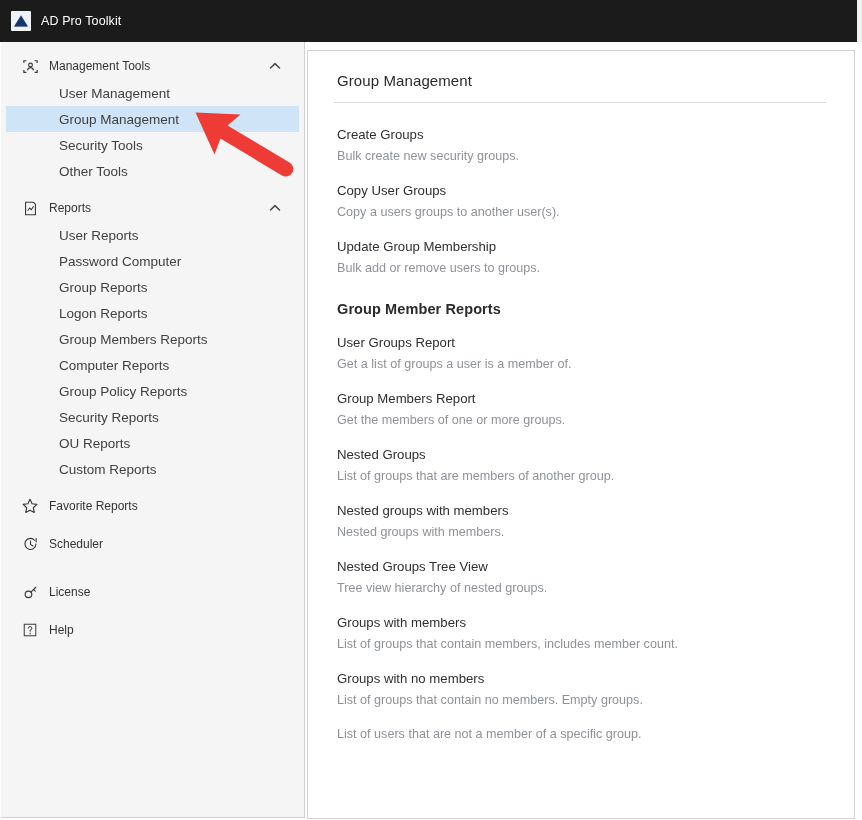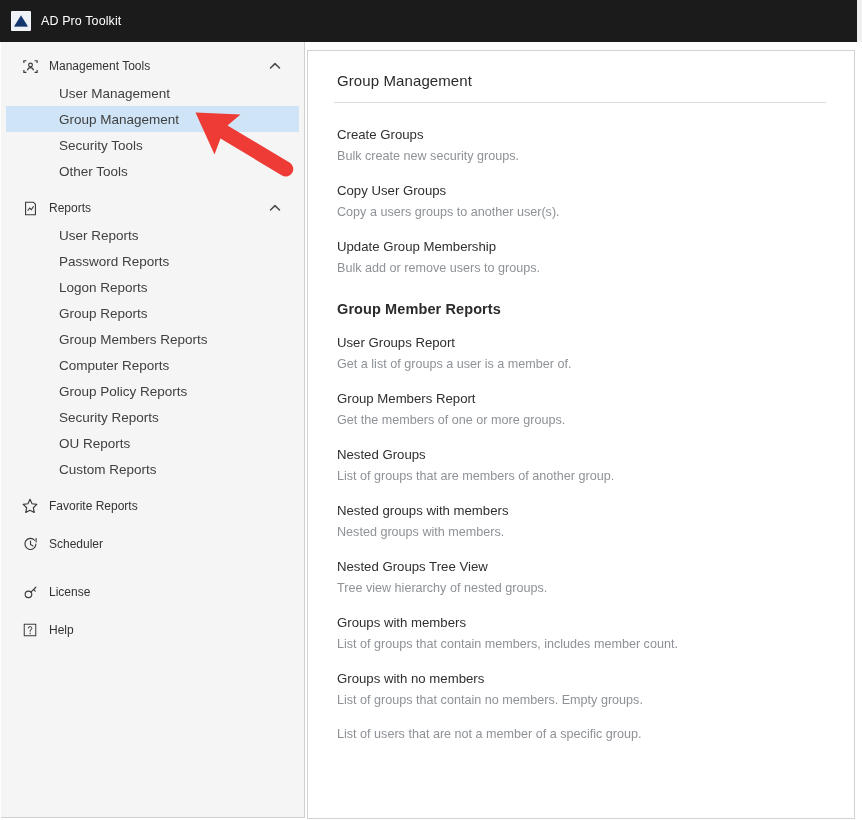--- a/index.html
+++ b/index.html
@@ -295,27 +295,27 @@
             <svg width="16" height="16" viewBox="0 0 16 16" fill="none" stroke="#4a4a4a" stroke-width="1.5" stroke-linecap="round" stroke-linejoin="round">
               <path d="M3.5 10 L8 5.6 L12.5 10"></path>
             </svg>
           </span>
         </div>
 
         <div class="nav-row nav-sub">
           <span class="nav-label">User Reports</span>
         </div>
         <div class="nav-row nav-sub">
-          <span class="nav-label">Password Reports</span>
+          <span class="nav-label">Password Computer</span>
+        </div>
+        <div class="nav-row nav-sub">
+          <span class="nav-label">Group Reports</span>
         </div>
         <div class="nav-row nav-sub">
           <span class="nav-label">Logon Reports</span>
-        </div>
-        <div class="nav-row nav-sub">
-          <span class="nav-label">Group Reports</span>
         </div>
         <div class="nav-row nav-sub">
           <span class="nav-label">Group Members Reports</span>
         </div>
         <div class="nav-row nav-sub">
           <span class="nav-label">Computer Reports</span>
         </div>
         <div class="nav-row nav-sub">
           <span class="nav-label">Group Policy Reports</span>
         </div>

